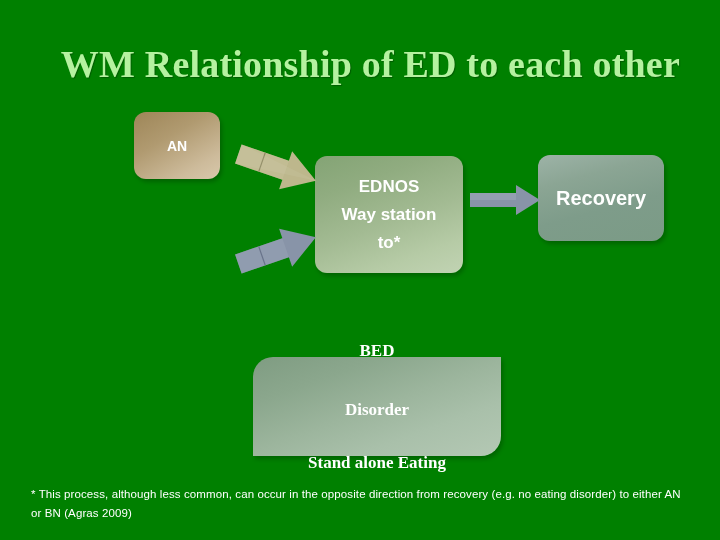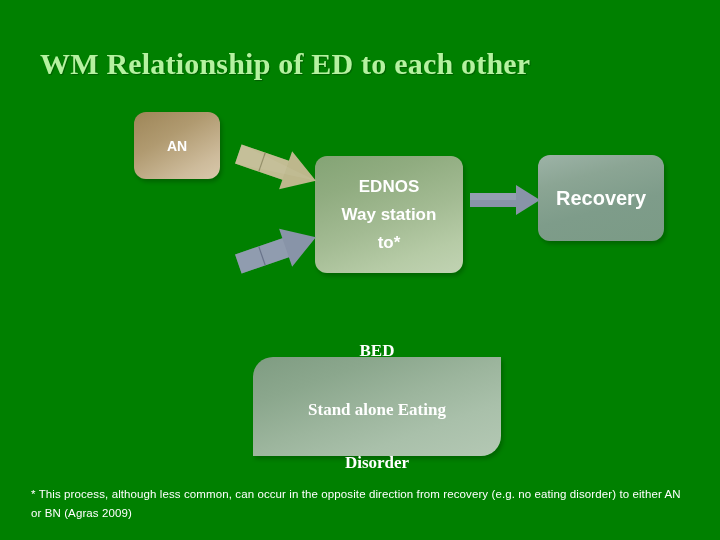--- a/index.html
+++ b/index.html
@@ -19,24 +19,24 @@
     height: 540px;
     background: #008000;
   }
 
   
   #slide-title {
     position: absolute;
     left: 40px;
     top: 46px;
     width: 640px;
-    text-align: left;
+    text-align: right;
     font-family: "Liberation Serif", serif;
     font-weight: bold;
-    font-size: 30px;
+    font-size: 38px;
     line-height: 36px;
     color: #b5f2a0;
     letter-spacing: 0.2px;
     text-shadow: 1px 1px 1px rgba(0,0,0,0.28);
     white-space: nowrap;
   }
 
   
   .node {
     position: absolute;
@@ -149,22 +149,22 @@
     <span class="line">Way station</span>
     <span class="line">to*</span>
   </div>
 
   <div class="node" id="node-recovery">
     <span class="line">Recovery</span>
   </div>
 
   <div class="node" id="node-bed">
     <span class="line bed-title">BED</span>
+    <span class="line">Disorder</span>
     <span class="line">Stand alone Eating</span>
-    <span class="line">Disorder</span>
   </div>
 
   <svg class="arrow" style="left:234px; top:142px;" width="90" height="52" viewBox="0 0 90 52">
     <defs>
       <linearGradient id="gradTan" x1="0" y1="0" x2="0" y2="1">
         <parameter name="stop-color">#d6d2b0</parameter>
       </linearGradient>
     </defs>
     <g transform="rotate(19 45 26)">
       <polygon points="2,16 52,16 52,6 84,26 52,46 52,36 2,36" fill="#bdb78c" stroke="none"></polygon>

